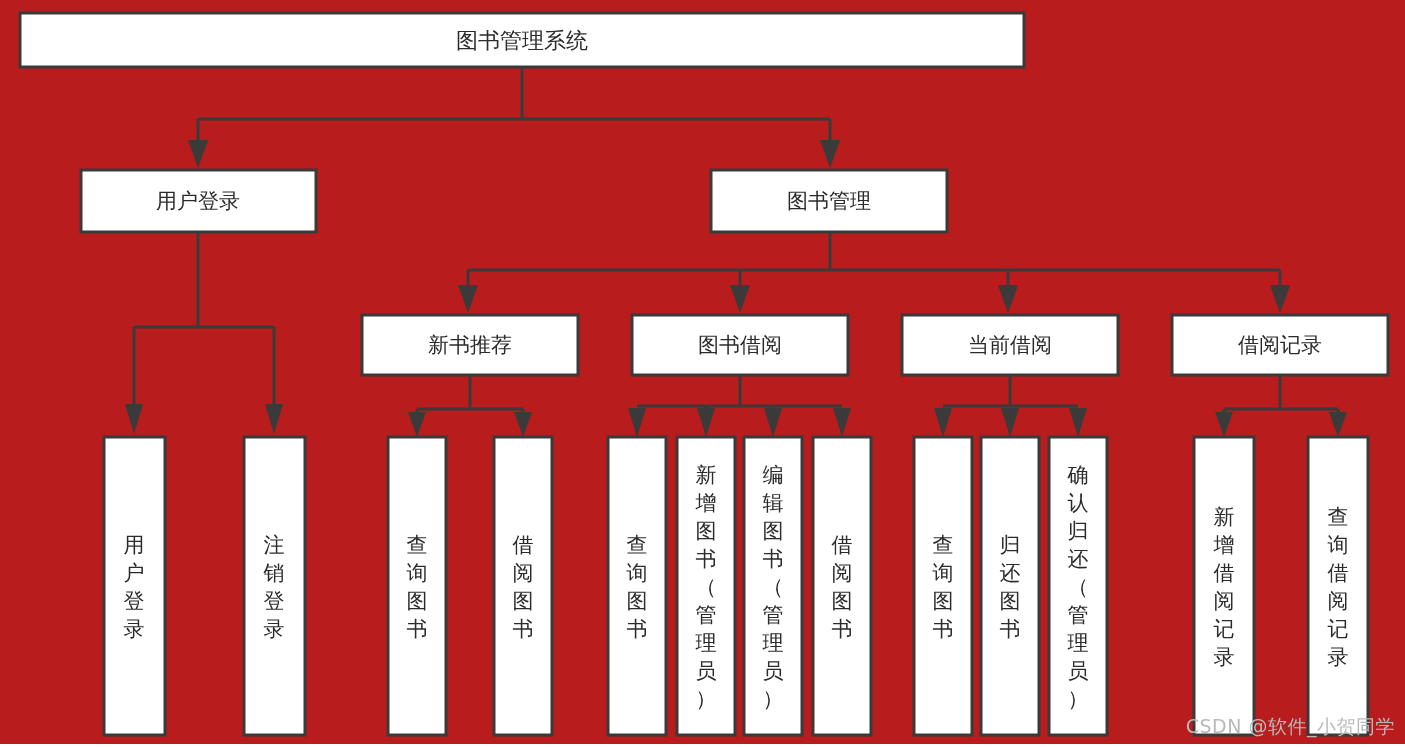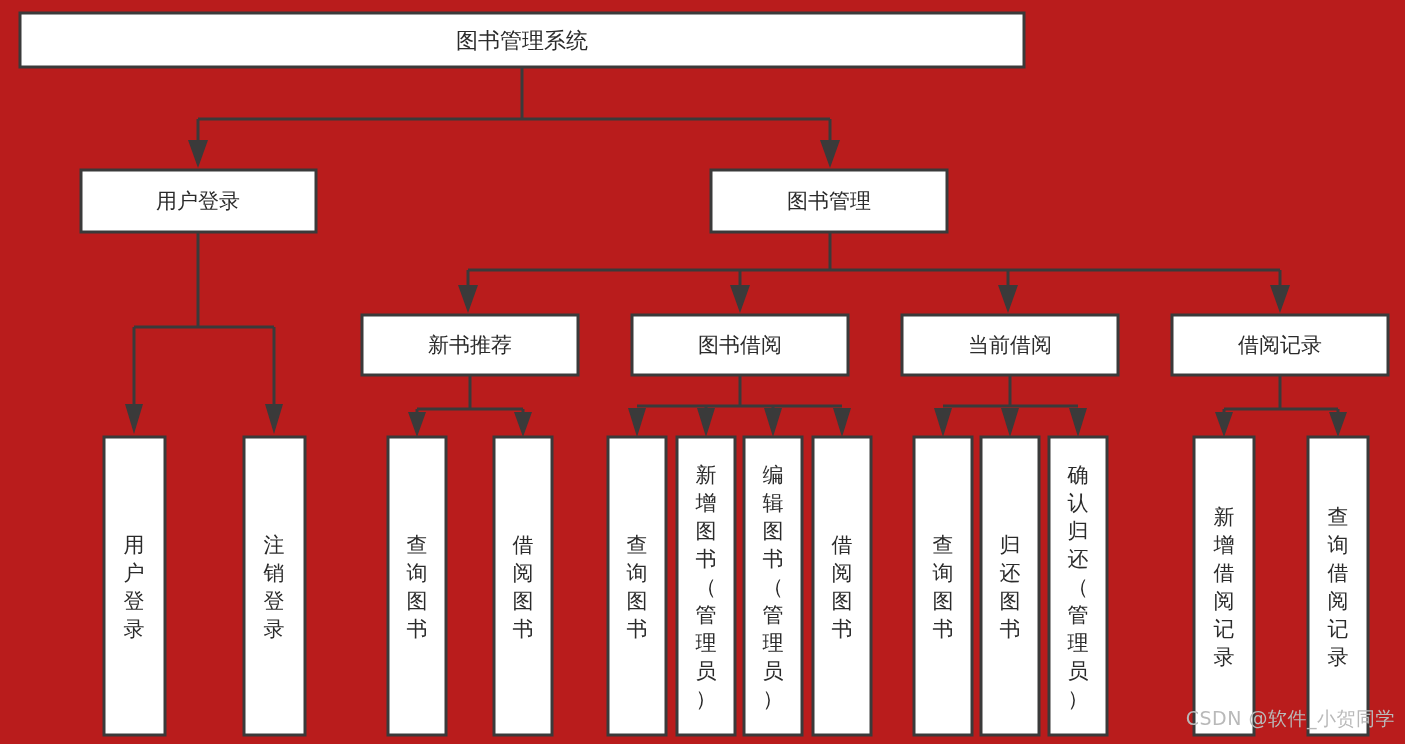--- a/index.html
+++ b/index.html
@@ -55,21 +55,21 @@
     fill: none;
     stroke-linecap: butt;
   }
   .arrow-head {
     fill: #3a3a3a;
     stroke: none;
   }
   .watermark {
     position: absolute;
     right: 10px;
-    bottom: 12px;
+    bottom: 4px;
     color: #b9b9b9;
     font-size: 19px;
     font-family: "DejaVu Sans", "Liberation Sans", sans-serif;
     letter-spacing: 0.5px;
     white-space: nowrap;
     pointer-events: none;
   }
 </style>
 </head>
 <body>

